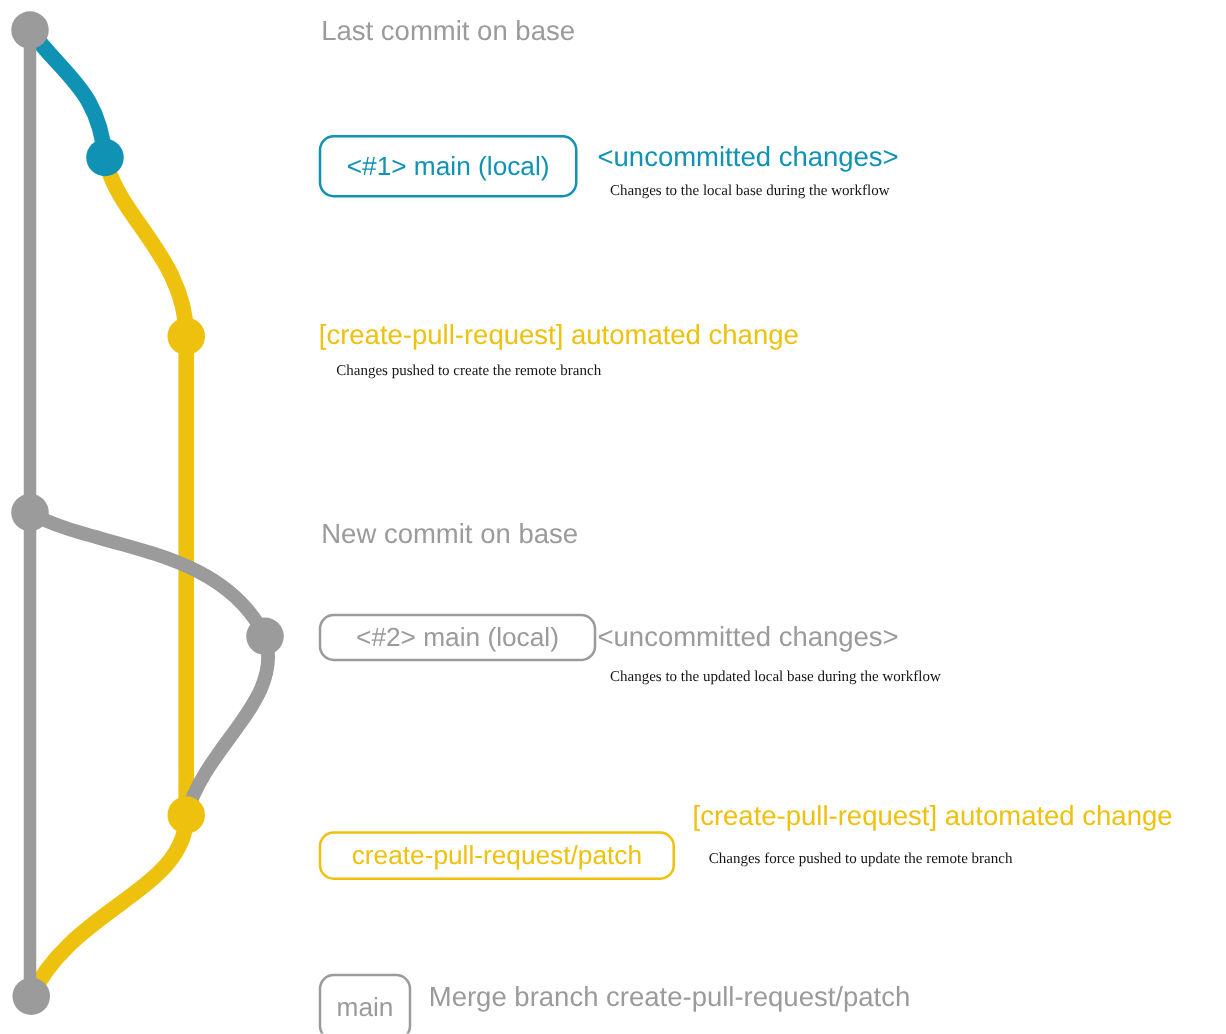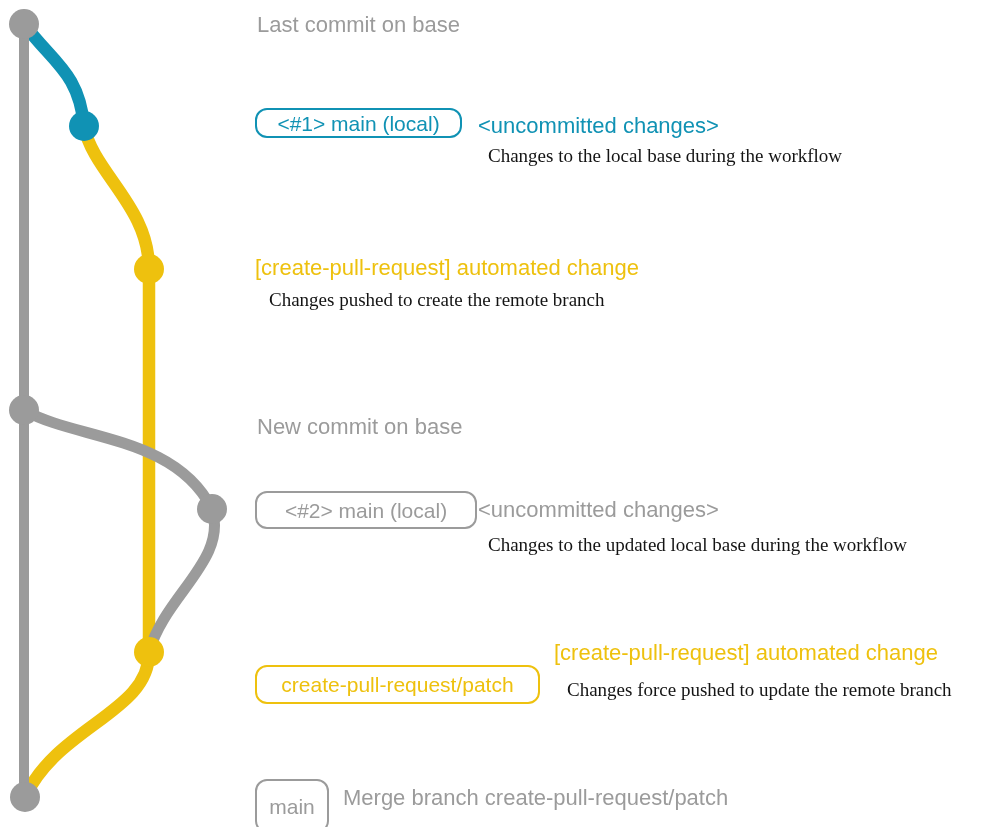--- a/index.html
+++ b/index.html
@@ -12,21 +12,21 @@
   .c-gray{color:#9b9b9b;}
   .c-teal{color:#1092b4;}
   .c-yellow{color:#eec10e;}
   .badge{
     position:absolute;display:flex;align-items:center;justify-content:center;
     border:2px solid;border-radius:12px;background:#ffffff;
     font-size:21px;line-height:1;white-space:nowrap;box-sizing:border-box;
   }
   .desc{
     position:absolute;font-family:"Liberation Serif","DejaVu Serif",serif;
-    font-size:19px;line-height:1;color:#141414;white-space:nowrap;
+    font-size:12px;line-height:1;color:#141414;white-space:nowrap;
   }
 </style>
 </head>
 <body>
 
 <div class="canvas">
 
   <svg width="250" height="827" viewBox="0 0 250 827">
 
     <path d="M84,126 C93,173 149,206 149,269 L149,652" fill="none" stroke-width="12.5" stroke-linecap="round" stroke="#eec10e"></path>
@@ -43,21 +43,21 @@
     <circle cx="84" cy="126" r="15" fill="#1092b4"></circle>
     <circle cx="149" cy="269" r="15" fill="#eec10e"></circle>
     <circle cx="24" cy="410" r="15" fill="#9b9b9b"></circle>
     <circle cx="212" cy="509" r="15" fill="#9b9b9b"></circle>
     <circle cx="149" cy="652" r="15" fill="#eec10e"></circle>
     <circle cx="25" cy="797" r="15" fill="#9b9b9b"></circle>
   </svg>
 
   <div class="hd c-gray" style="left:257px;top:14px;">Last commit on base</div>
 
-  <div class="badge c-teal" style="left:255px;top:108px;width:207px;height:30px;">
+  <div class="badge c-teal" style="left:255px;top:108px;width:207px;height:50px;">
     <span>&lt;#1&gt; main (local)</span>
   </div>
   <div class="hd c-teal" style="left:478px;top:115px;">&lt;uncommitted changes&gt;</div>
   <div class="desc" style="left:488px;top:146px;">Changes to the local base during the workflow</div>
 
   <div class="hd c-yellow" style="left:255px;top:257px;">[create-pull-request] automated change</div>
   <div class="desc" style="left:269px;top:290px;">Changes pushed to create the remote branch</div>
 
   <div class="hd c-gray" style="left:257px;top:416px;">New commit on base</div>
 

